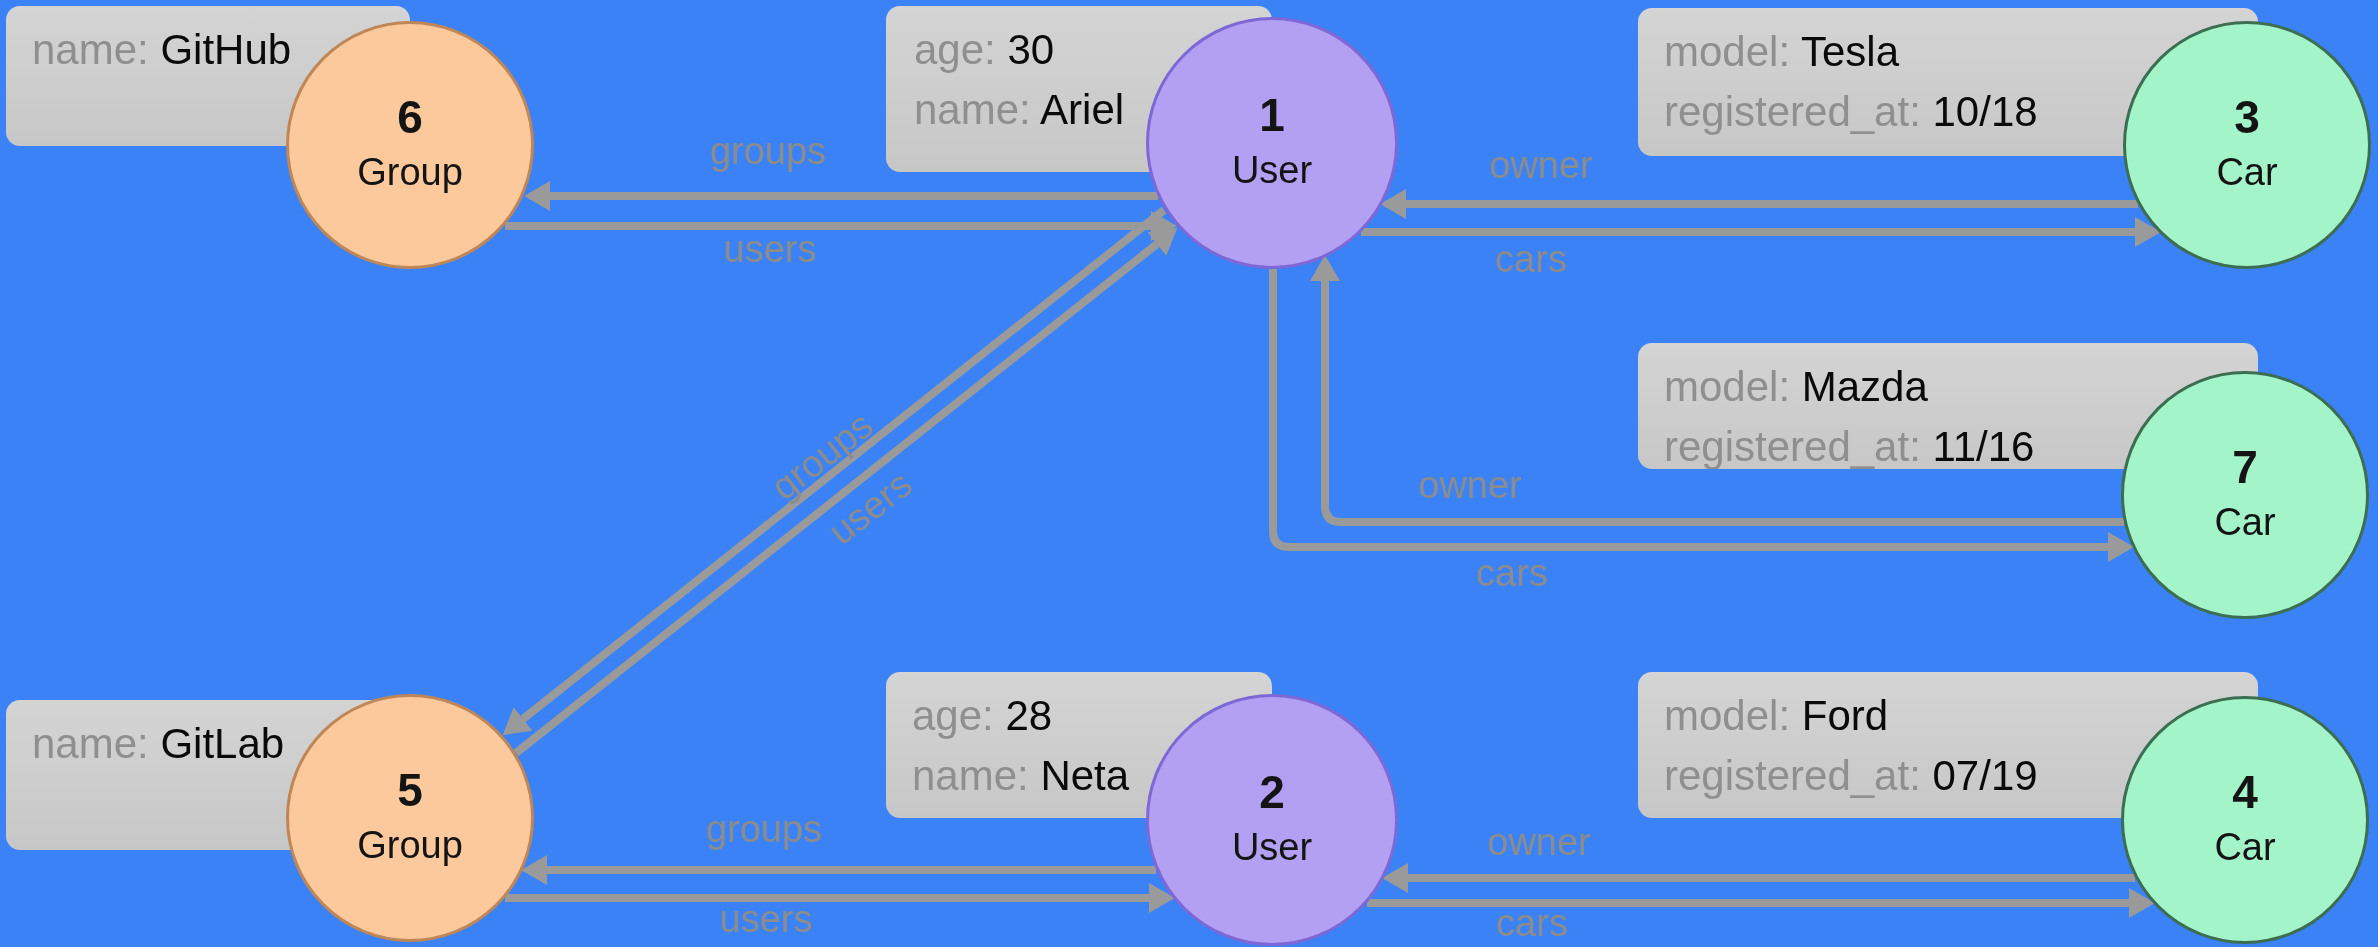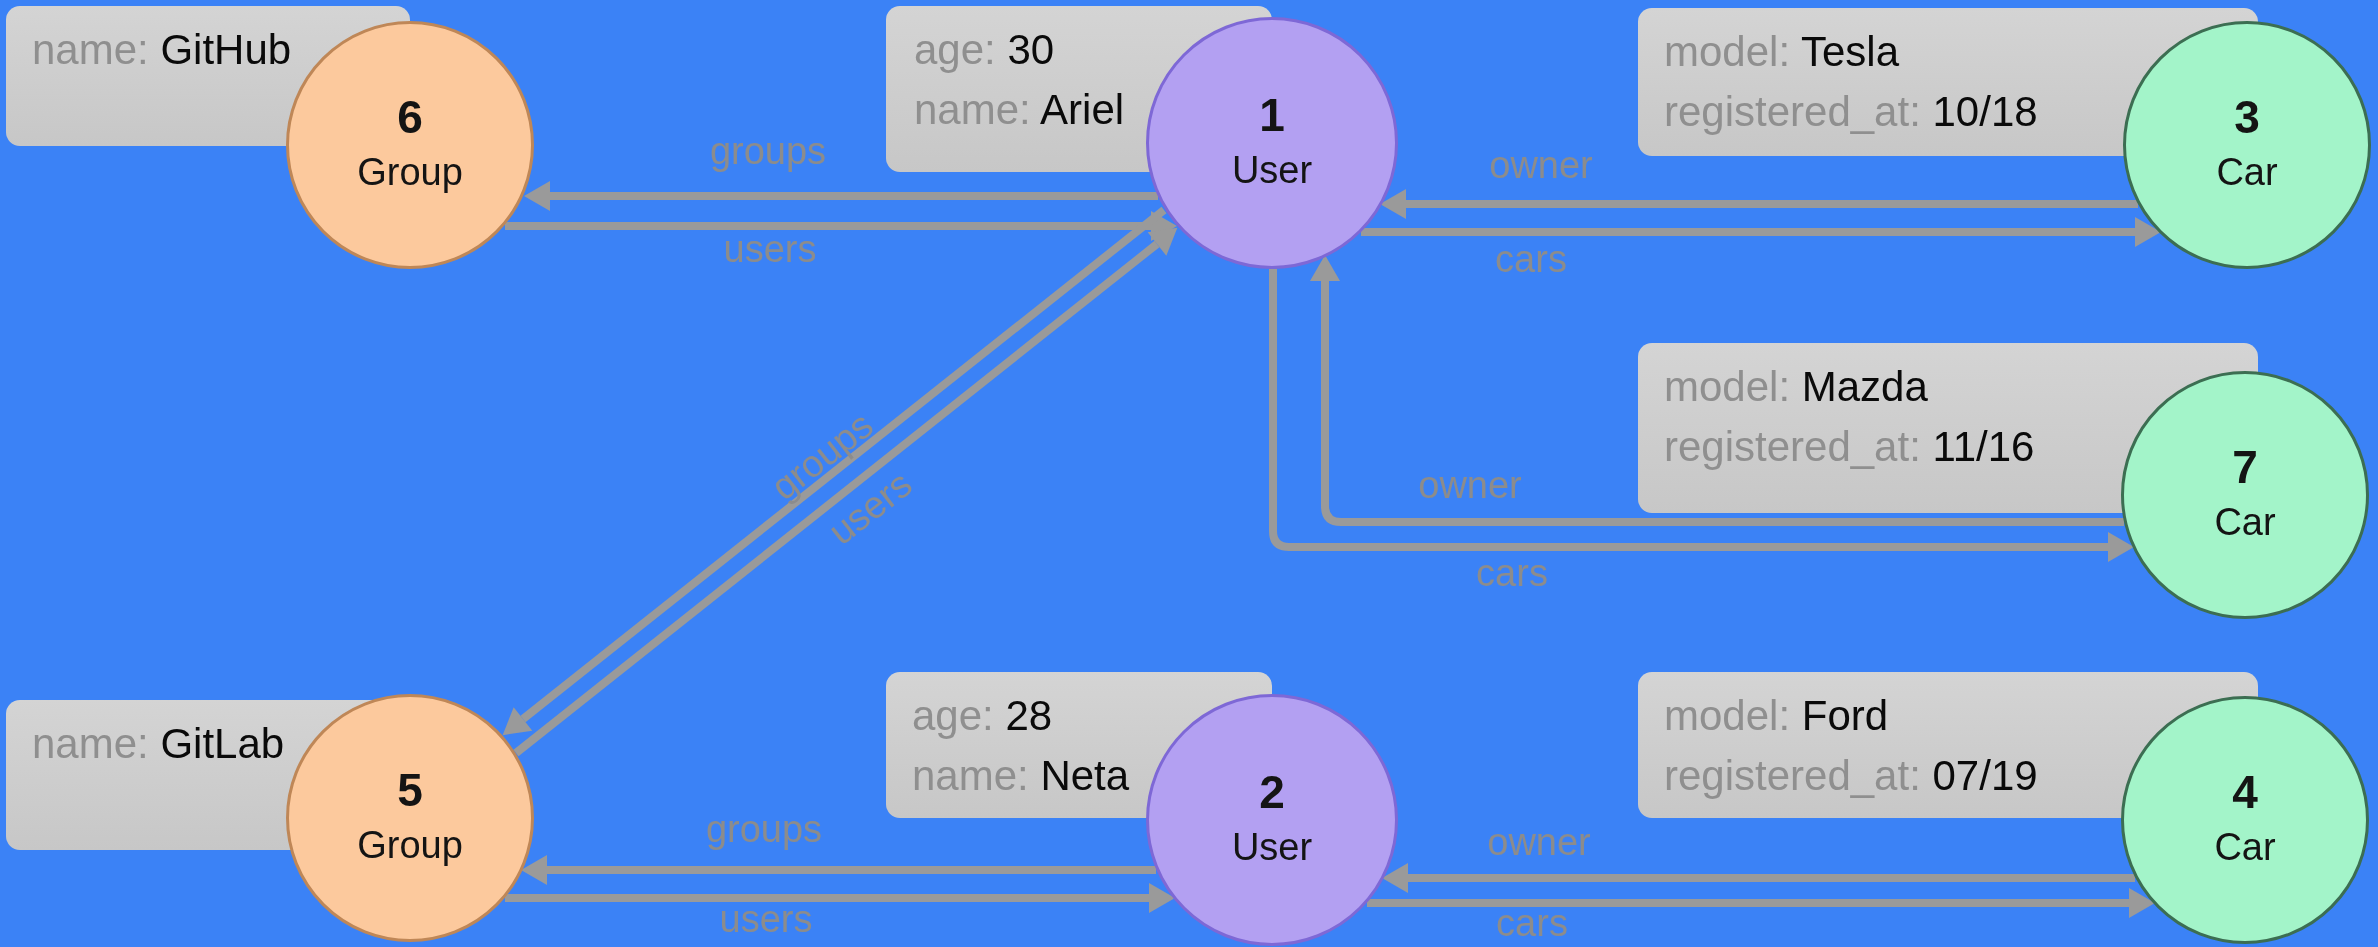--- a/index.html
+++ b/index.html
@@ -51,21 +51,21 @@
         <div class="prow"><span class="pk">name:</span><span class="pv"> GitHub</span></div>
       </div>
       <div class="pbox" style="left: 886px; top: 6px; width: 386px; height: 166px; padding-left: 28px;">
         <div class="prow"><span class="pk">age:</span><span class="pv"> 30</span></div>
         <div class="prow"><span class="pk">name:</span><span class="pv"> Ariel</span></div>
       </div>
       <div class="pbox" style="left: 1638px; top: 8px; width: 620px; height: 148px;">
         <div class="prow"><span class="pk">model:</span><span class="pv"> Tesla</span></div>
         <div class="prow"><span class="pk">registered_at:</span><span class="pv"> 10/18</span></div>
       </div>
-      <div class="pbox" style="left: 1638px; top: 343px; width: 620px; height: 170px;">
+      <div class="pbox" style="left: 1638px; top: 343px; width: 620px; height: 126px;">
         <div class="prow"><span class="pk">model:</span><span class="pv"> Mazda</span></div>
         <div class="prow"><span class="pk">registered_at:</span><span class="pv"> 11/16</span></div>
       </div>
       <div class="pbox" style="left: 6px; top: 672px; width: 404px; height: 150px; margin-top: 28px;">
         <div class="prow"><span class="pk">name:</span><span class="pv"> GitLab</span></div>
       </div>
       <div class="pbox" style="left: 886px; top: 672px; width: 386px; height: 146px;">
         <div class="prow"><span class="pk">age:</span><span class="pv"> 28</span></div>
         <div class="prow"><span class="pk">name:</span><span class="pv"> Neta</span></div>
       </div>

